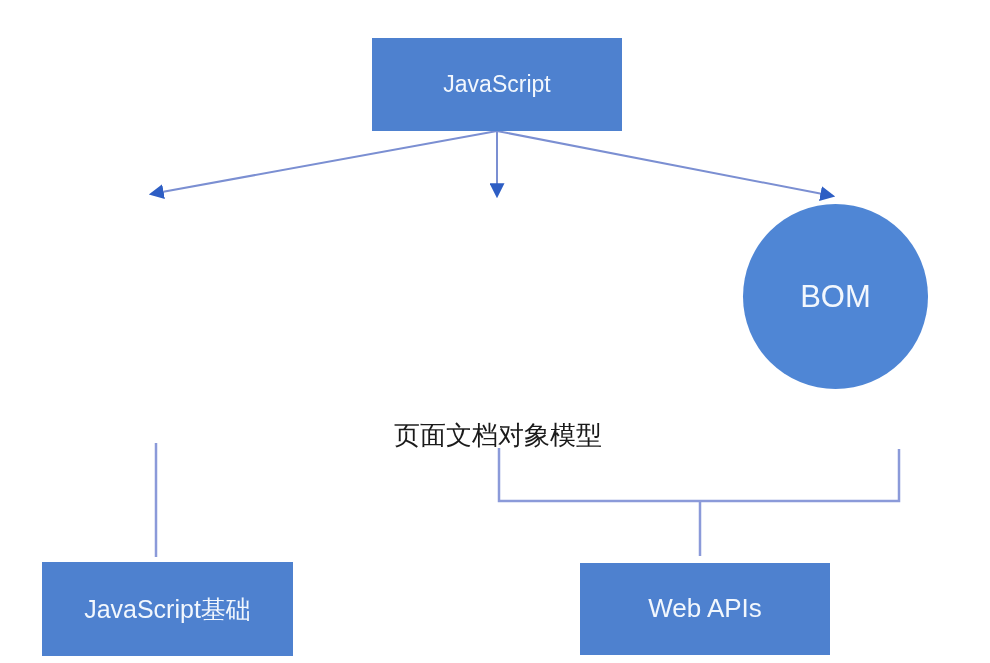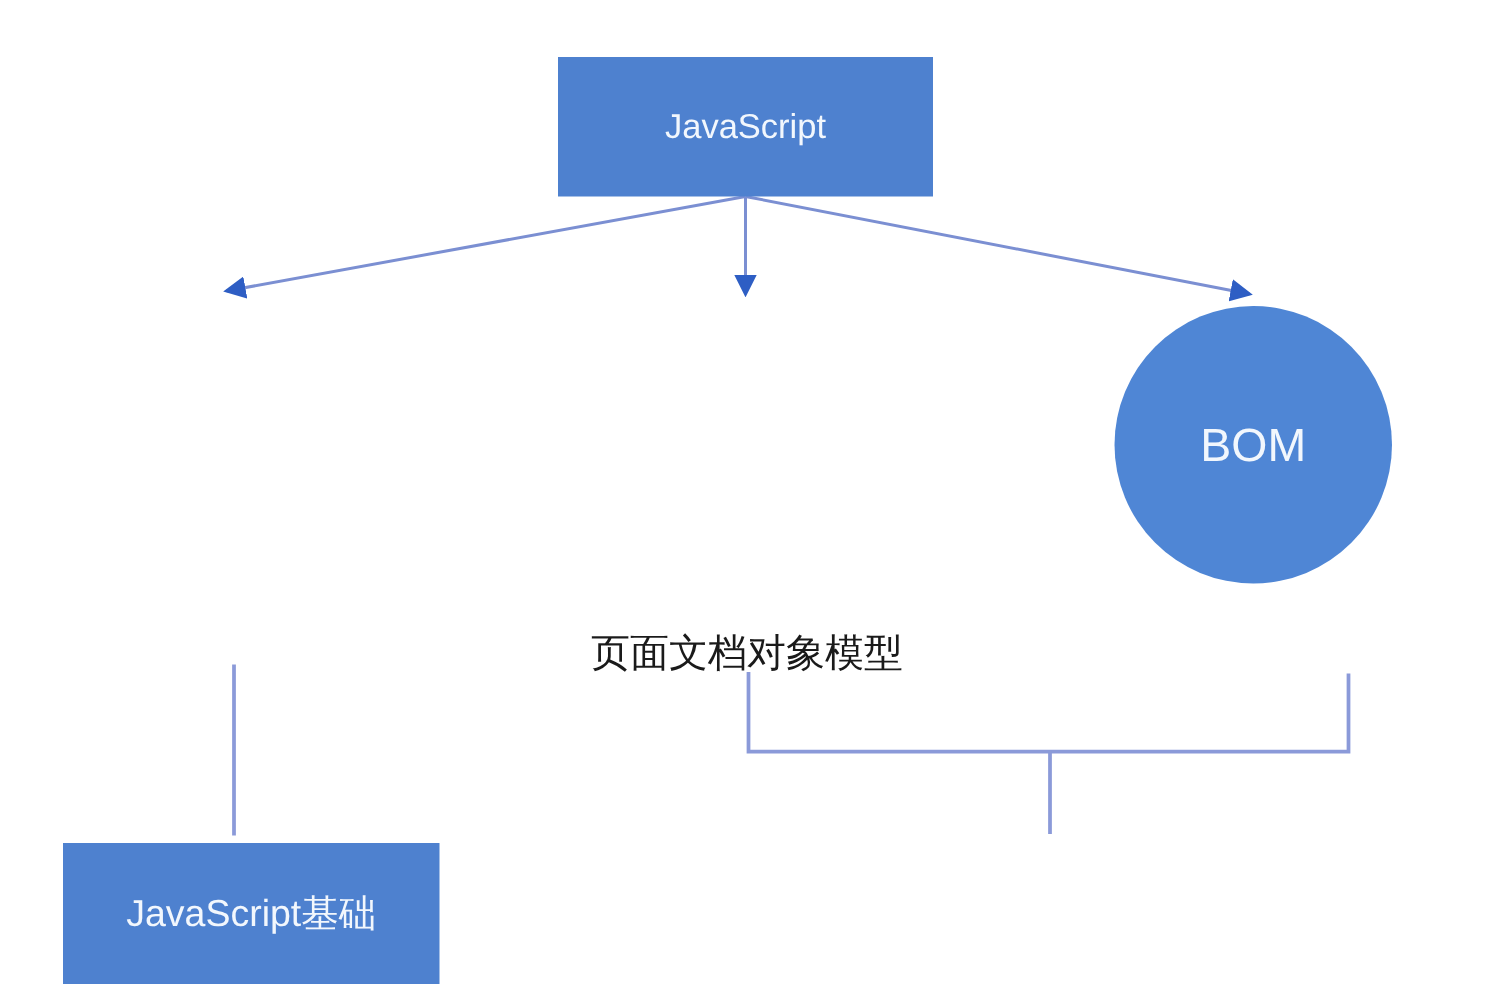--- a/index.html
+++ b/index.html
@@ -100,14 +100,17 @@
 
   <div id="circle-bom" class="node circle">
     <span>BOM</span>
   </div>
 
   <div id="caption-dom" class="caption">页面文档对象模型</div>
 
   <div id="box-basics" class="node rect">
     <span>JavaScript基础</span>
   </div>
+  <div id="box-webapis" class="node rect">
+    <span>Web APIs</span>
+  </div>
 
 </div>
 
 </body></html>

